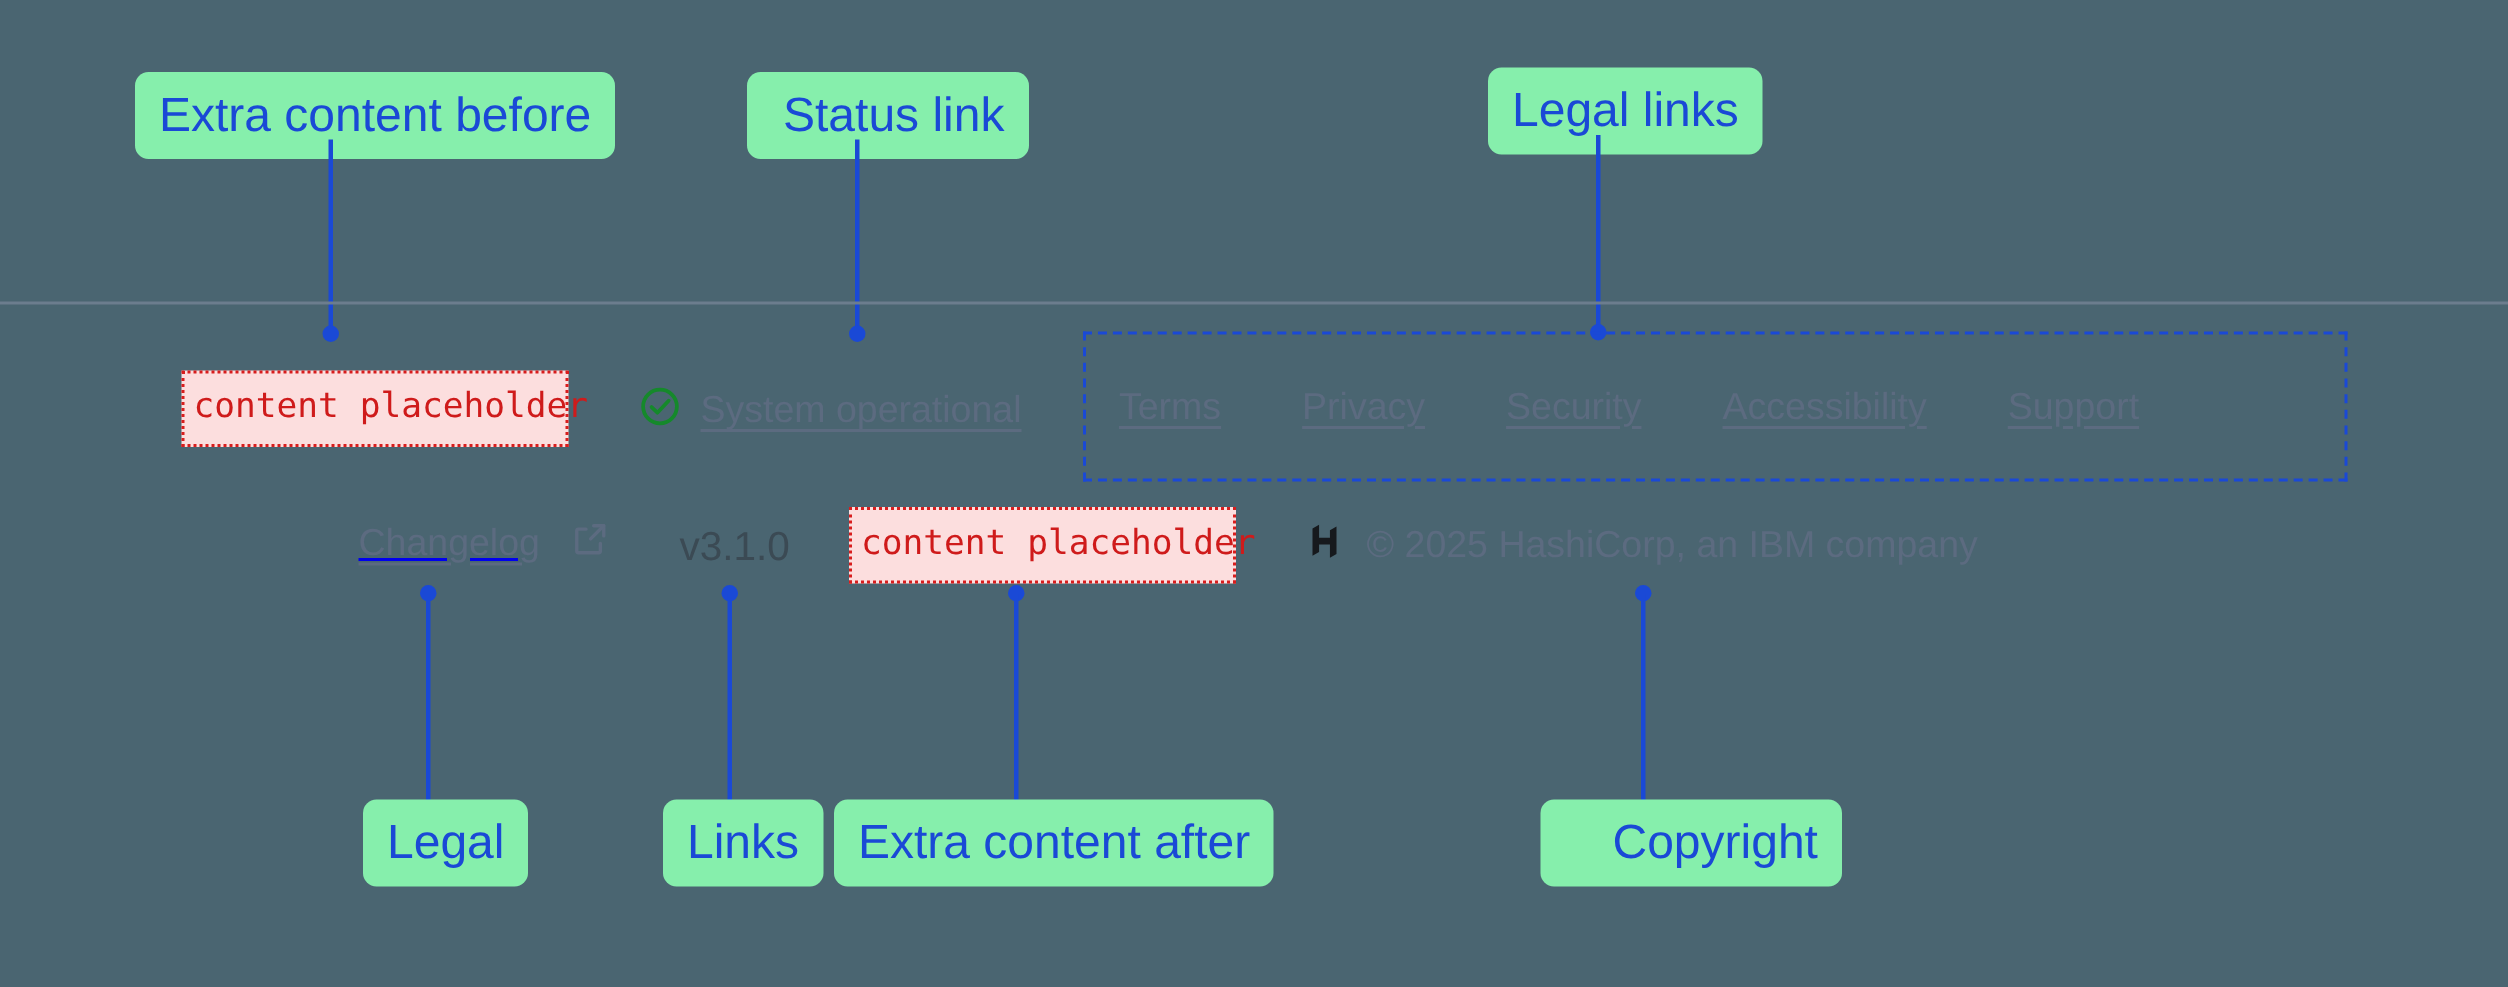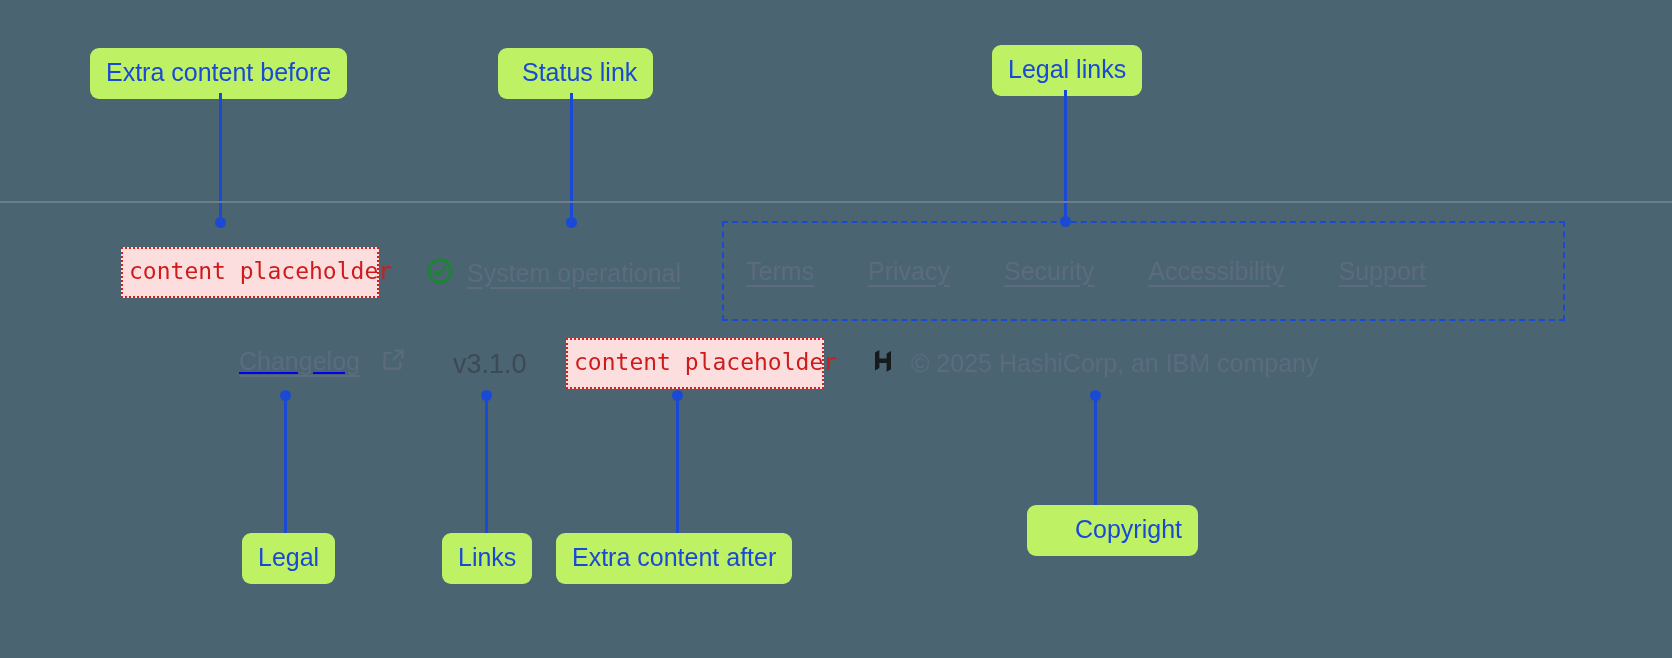--- a/index.html
+++ b/index.html
@@ -11,23 +11,23 @@
     width: 1672px;
     height: 658px;
     position: relative;
     font-family: "Liberation Sans", sans-serif;
     overflow: hidden;
   }
 
   
   .callout {
     position: absolute;
-    background: #bef264;
+    background: #86efac;
     color: #1a49d6;
-    font-size: 25px;
+    font-size: 32px;
     line-height: 1;
     padding: 12px 16px 14px 16px;
     border-radius: 9px;
     white-space: nowrap;
     font-family: "Liberation Sans", sans-serif;
   }
   .leader {
     position: absolute;
     width: 3px;
     background: #1a49d6;
@@ -218,13 +218,13 @@
 <div class="leader-dot" style="left:481px; top:390px;"></div>
 <div class="leader" style="left:485px; top:396px; height:138px;"></div>
 <div class="callout" style="left:442px; top:533px;">Links</div>
 
 <div class="leader-dot" style="left:672px; top:390px;"></div>
 <div class="leader" style="left:676px; top:396px; height:138px;"></div>
 <div class="callout" style="left:556px; top:533px;">Extra content after</div>
 
 <div class="leader-dot" style="left:1090px; top:390px;"></div>
 <div class="leader" style="left:1094px; top:396px; height:138px;"></div>
-<div class="callout" style="left:1027px; top:505px;padding-left:48px;">Copyright</div>
+<div class="callout" style="left:1027px; top:533px;padding-left:48px;">Copyright</div>
 
 </body></html>

